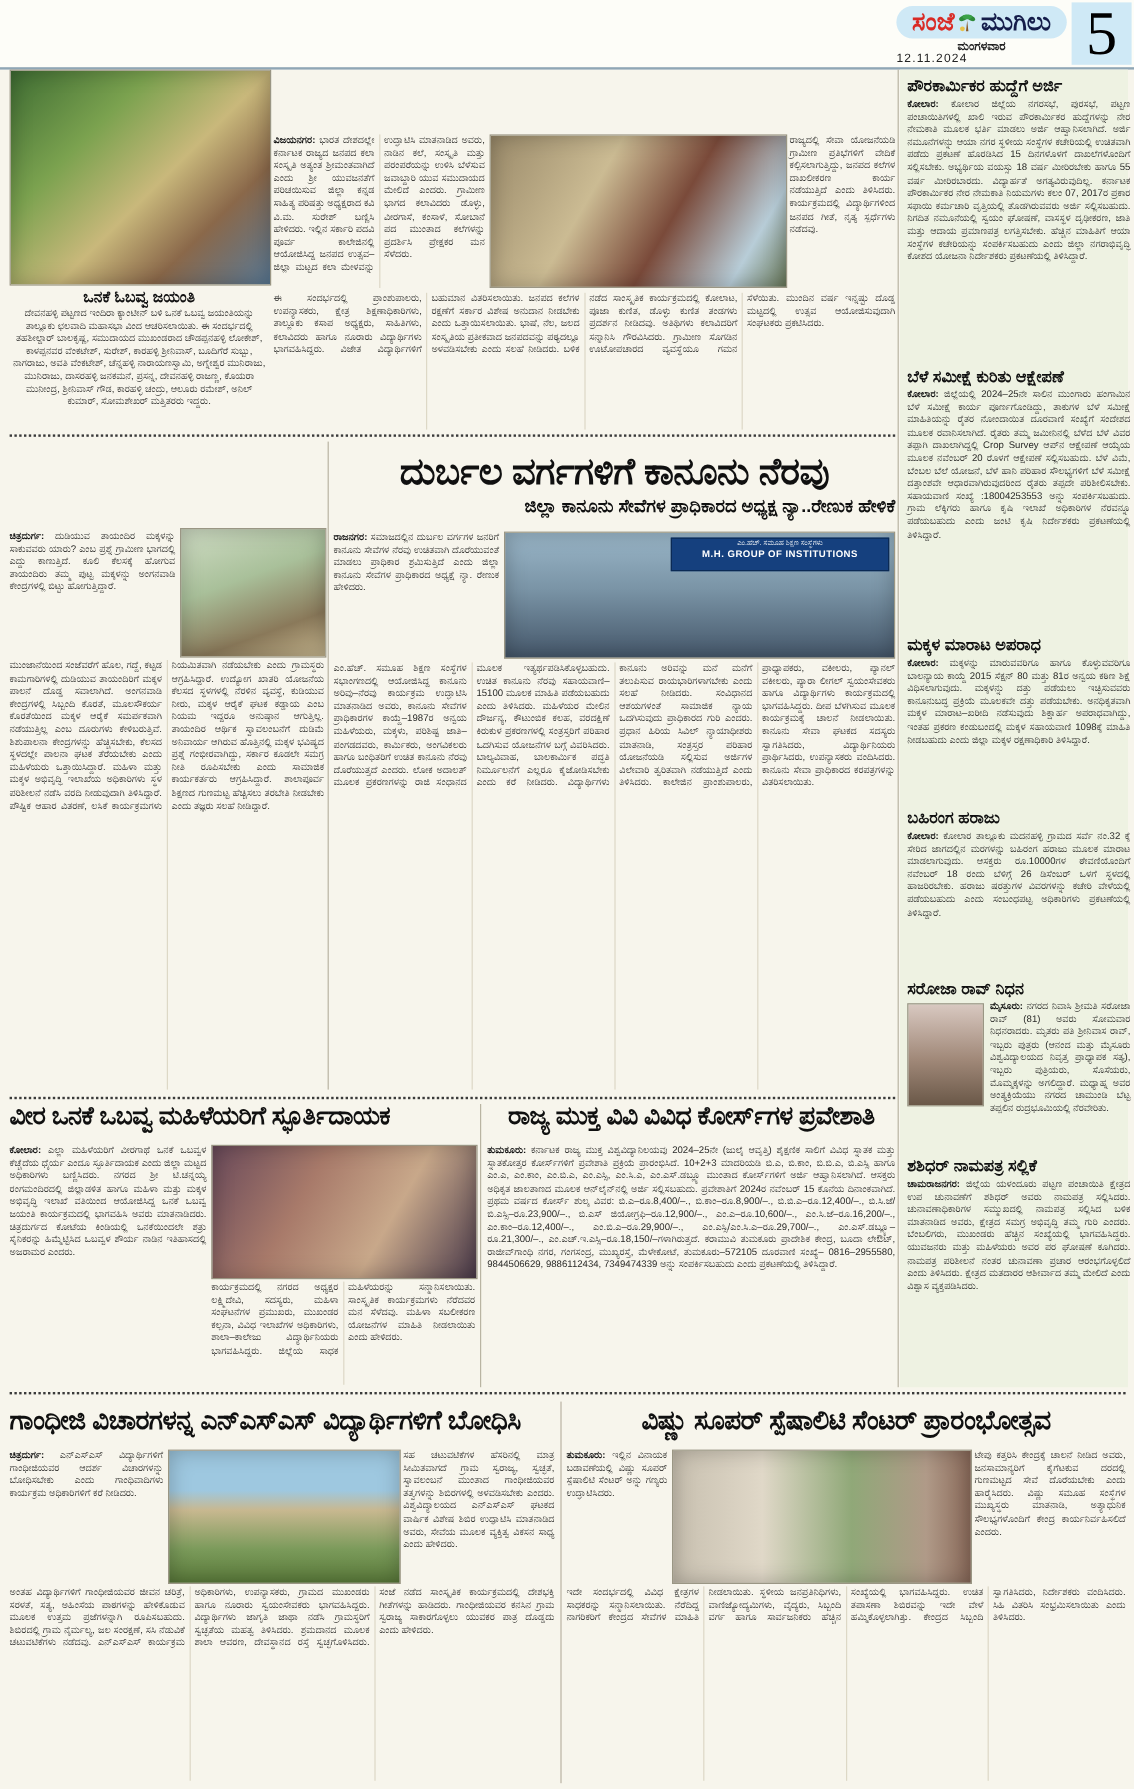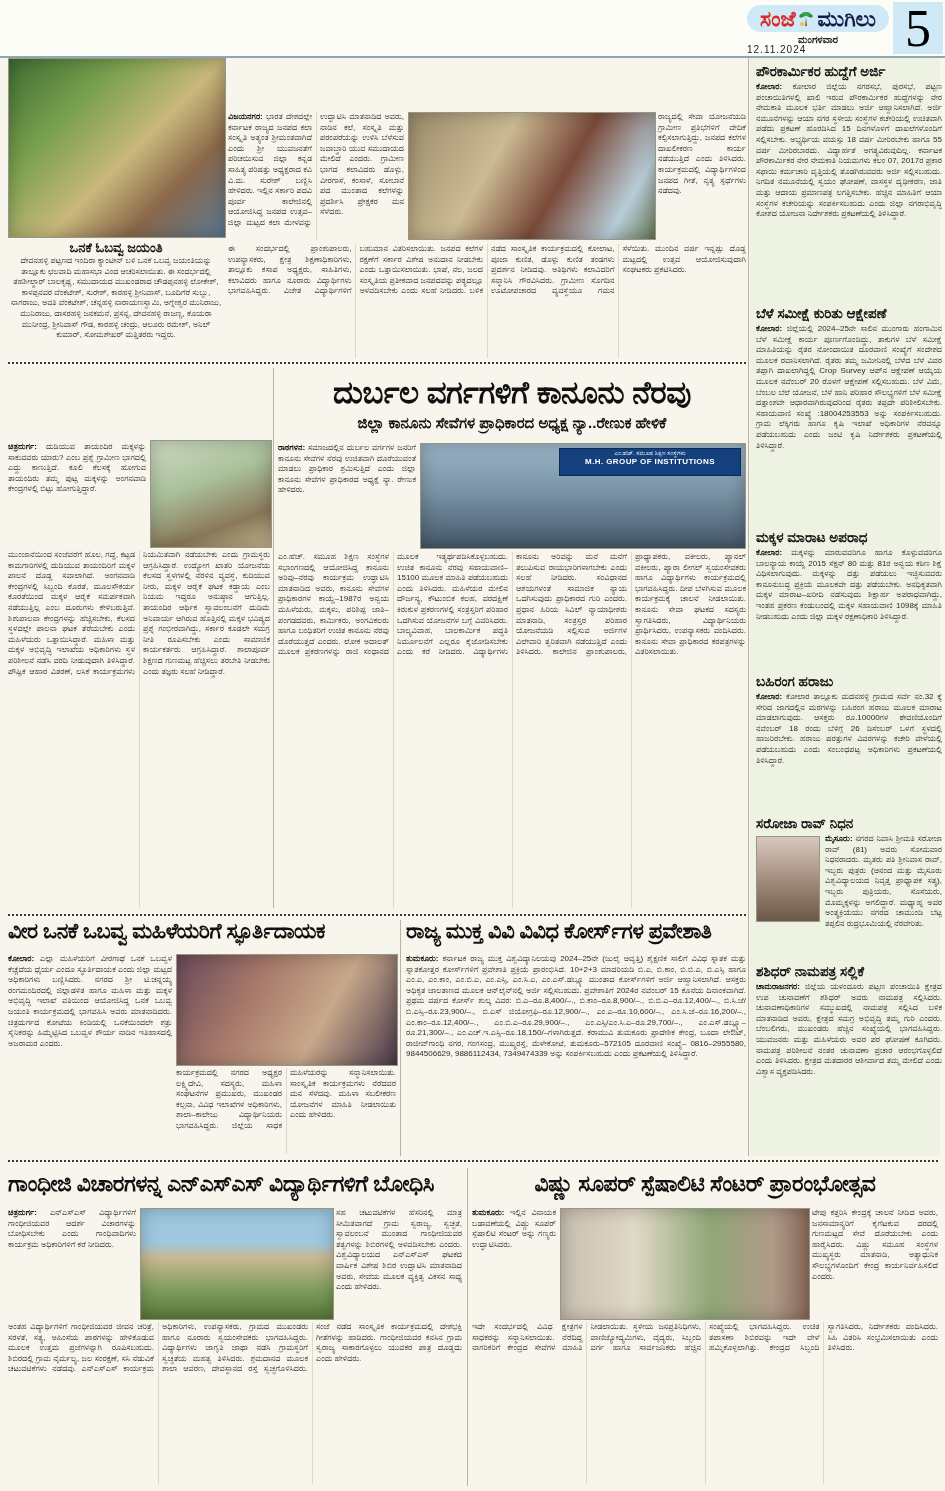--- a/index.html
+++ b/index.html
@@ -74,44 +74,44 @@
 
   <div class="abs body-txt" style="left:8px;top:442px;width:138px;height:104px;">
     <b>ಚಿತ್ರದುರ್ಗ:</b><span> ದುಡಿಯುವ ತಾಯಂದಿರ ಮಕ್ಕಳನ್ನು ಸಾಕುವವರು ಯಾರು? ಎಂಬ ಪ್ರಶ್ನೆ ಗ್ರಾಮೀಣ ಭಾಗದಲ್ಲಿ ಎದ್ದು ಕಾಣುತ್ತಿದೆ. ಕೂಲಿ ಕೆಲಸಕ್ಕೆ ಹೋಗುವ ತಾಯಂದಿರು ತಮ್ಮ ಪುಟ್ಟ ಮಕ್ಕಳನ್ನು ಅಂಗನವಾಡಿ ಕೇಂದ್ರಗಳಲ್ಲಿ ಬಿಟ್ಟು ಹೋಗುತ್ತಿದ್ದಾರೆ.</span>
   </div>
   <div class="photo" style="left:150px;top:440px;width:120px;height:106px;background:linear-gradient(160deg,#cfdcc4 0%,#a9c09a 40%,#8a795a 75%,#c8b890 100%);"></div>
   <div class="abs body-txt cols-2" style="left:8px;top:550px;width:262px;height:358px;"> ಮುಂಜಾನೆಯಿಂದ ಸಂಜೆವರೆಗೆ ಹೊಲ, ಗದ್ದೆ, ಕಟ್ಟಡ ಕಾಮಗಾರಿಗಳಲ್ಲಿ ದುಡಿಯುವ ತಾಯಂದಿರಿಗೆ ಮಕ್ಕಳ ಪಾಲನೆ ದೊಡ್ಡ ಸವಾಲಾಗಿದೆ. ಅಂಗನವಾಡಿ ಕೇಂದ್ರಗಳಲ್ಲಿ ಸಿಬ್ಬಂದಿ ಕೊರತೆ, ಮೂಲಸೌಕರ್ಯ ಕೊರತೆಯಿಂದ ಮಕ್ಕಳ ಆರೈಕೆ ಸಮರ್ಪಕವಾಗಿ ನಡೆಯುತ್ತಿಲ್ಲ ಎಂಬ ದೂರುಗಳು ಕೇಳಿಬರುತ್ತಿವೆ. ಶಿಶುಪಾಲನಾ ಕೇಂದ್ರಗಳನ್ನು ಹೆಚ್ಚಿಸಬೇಕು, ಕೆಲಸದ ಸ್ಥಳದಲ್ಲೇ ಪಾಲನಾ ಘಟಕ ತೆರೆಯಬೇಕು ಎಂದು ಮಹಿಳೆಯರು ಒತ್ತಾಯಿಸಿದ್ದಾರೆ. ಮಹಿಳಾ ಮತ್ತು ಮಕ್ಕಳ ಅಭಿವೃದ್ಧಿ ಇಲಾಖೆಯ ಅಧಿಕಾರಿಗಳು ಸ್ಥಳ ಪರಿಶೀಲನೆ ನಡೆಸಿ ವರದಿ ನೀಡುವುದಾಗಿ ತಿಳಿಸಿದ್ದಾರೆ. ಪೌಷ್ಟಿಕ ಆಹಾರ ವಿತರಣೆ, ಲಸಿಕೆ ಕಾರ್ಯಕ್ರಮಗಳು ನಿಯಮಿತವಾಗಿ ನಡೆಯಬೇಕು ಎಂದು ಗ್ರಾಮಸ್ಥರು ಆಗ್ರಹಿಸಿದ್ದಾರೆ. ಉದ್ಯೋಗ ಖಾತರಿ ಯೋಜನೆಯ ಕೆಲಸದ ಸ್ಥಳಗಳಲ್ಲಿ ನೆರಳಿನ ವ್ಯವಸ್ಥೆ, ಕುಡಿಯುವ ನೀರು, ಮಕ್ಕಳ ಆರೈಕೆ ಘಟಕ ಕಡ್ಡಾಯ ಎಂಬ ನಿಯಮ ಇದ್ದರೂ ಅನುಷ್ಠಾನ ಆಗುತ್ತಿಲ್ಲ. ತಾಯಂದಿರ ಆರ್ಥಿಕ ಸ್ವಾವಲಂಬನೆಗೆ ದುಡಿಮೆ ಅನಿವಾರ್ಯ ಆಗಿರುವ ಹೊತ್ತಿನಲ್ಲಿ ಮಕ್ಕಳ ಭವಿಷ್ಯದ ಪ್ರಶ್ನೆ ಗಂಭೀರವಾಗಿದ್ದು, ಸರ್ಕಾರ ಕೂಡಲೇ ಸಮಗ್ರ ನೀತಿ ರೂಪಿಸಬೇಕು ಎಂದು ಸಾಮಾಜಿಕ ಕಾರ್ಯಕರ್ತರು ಆಗ್ರಹಿಸಿದ್ದಾರೆ. ಶಾಲಾಪೂರ್ವ ಶಿಕ್ಷಣದ ಗುಣಮಟ್ಟ ಹೆಚ್ಚಿಸಲು ತರಬೇತಿ ನೀಡಬೇಕು ಎಂದು ತಜ್ಞರು ಸಲಹೆ ನೀಡಿದ್ದಾರೆ.</div>
 
   <div class="rule-v" style="left:273px;top:368px;height:540px;"></div>
 
   <div class="abs headline" style="left:278px;top:376px;width:468px;font-size:31px;text-align:center;">ದುರ್ಬಲ ವರ್ಗಗಳಿಗೆ ಕಾನೂನು ನೆರವು</div>
-  <div class="abs subhead" style="left:278px;top:414px;width:468px;font-size:15px;text-align:center;">ಜಿಲ್ಲಾ ಕಾನೂನು ಸೇವೆಗಳ ಪ್ರಾಧಿಕಾರದ ಅಧ್ಯಕ್ಷ ನ್ಯಾ..ರೇಣುಕ ಹೇಳಿಕೆ</div>
+  <div class="abs subhead" style="left:278px;top:414px;width:468px;font-size:15px;text-align:right;">ಜಿಲ್ಲಾ ಕಾನೂನು ಸೇವೆಗಳ ಪ್ರಾಧಿಕಾರದ ಅಧ್ಯಕ್ಷ ನ್ಯಾ..ರೇಣುಕ ಹೇಳಿಕೆ</div>
   <div class="abs body-txt" style="left:278px;top:443px;width:138px;height:106px;">
-    <b>ರಾಠಗಳನ:</b><span> ಸಮಾಜದಲ್ಲಿನ ದುರ್ಬಲ ವರ್ಗಗಳ ಜನರಿಗೆ ಕಾನೂನು ಸೇವೆಗಳ ನೆರವು ಉಚಿತವಾಗಿ ದೊರೆಯುವಂತೆ ಮಾಡಲು ಪ್ರಾಧಿಕಾರ ಶ್ರಮಿಸುತ್ತಿದೆ ಎಂದು ಜಿಲ್ಲಾ ಕಾನೂನು ಸೇವೆಗಳ ಪ್ರಾಧಿಕಾರದ ಅಧ್ಯಕ್ಷೆ ನ್ಯಾ. ರೇಣುಕ ಹೇಳಿದರು.</span>
+    <b>ರಾಜನಗರ:</b><span> ಸಮಾಜದಲ್ಲಿನ ದುರ್ಬಲ ವರ್ಗಗಳ ಜನರಿಗೆ ಕಾನೂನು ಸೇವೆಗಳ ನೆರವು ಉಚಿತವಾಗಿ ದೊರೆಯುವಂತೆ ಮಾಡಲು ಪ್ರಾಧಿಕಾರ ಶ್ರಮಿಸುತ್ತಿದೆ ಎಂದು ಜಿಲ್ಲಾ ಕಾನೂನು ಸೇವೆಗಳ ಪ್ರಾಧಿಕಾರದ ಅಧ್ಯಕ್ಷೆ ನ್ಯಾ. ರೇಣುಕ ಹೇಳಿದರು.</span>
   </div>
   <div class="photo" style="left:420px;top:443px;width:324px;height:104px;background:linear-gradient(180deg,#9ab6c8 0%,#7a94a6 45%,#45576a 100%);">
     <div class="banner" style="right:4px;top:4px;width:180px;height:26px;">
       <div class="b1">ಎಂ.ಹೆಚ್. ಸಮೂಹ ಶಿಕ್ಷಣ ಸಂಸ್ಥೆಗಳು</div>
       <div class="b2">M.H. GROUP OF INSTITUTIONS</div>
     </div>
   </div>
   <div class="abs body-txt cols-4" style="left:278px;top:552px;width:468px;height:356px;"> ಎಂ.ಹೆಚ್. ಸಮೂಹ ಶಿಕ್ಷಣ ಸಂಸ್ಥೆಗಳ ಸಭಾಂಗಣದಲ್ಲಿ ಆಯೋಜಿಸಿದ್ದ ಕಾನೂನು ಅರಿವು–ನೆರವು ಕಾರ್ಯಕ್ರಮ ಉದ್ಘಾಟಿಸಿ ಮಾತನಾಡಿದ ಅವರು, ಕಾನೂನು ಸೇವೆಗಳ ಪ್ರಾಧಿಕಾರಗಳ ಕಾಯ್ದೆ–1987ರ ಅನ್ವಯ ಮಹಿಳೆಯರು, ಮಕ್ಕಳು, ಪರಿಶಿಷ್ಟ ಜಾತಿ–ಪಂಗಡದವರು, ಕಾರ್ಮಿಕರು, ಅಂಗವಿಕಲರು ಹಾಗೂ ಬಂಧಿತರಿಗೆ ಉಚಿತ ಕಾನೂನು ನೆರವು ದೊರೆಯುತ್ತದೆ ಎಂದರು. ಲೋಕ ಅದಾಲತ್ ಮೂಲಕ ಪ್ರಕರಣಗಳನ್ನು ರಾಜಿ ಸಂಧಾನದ ಮೂಲಕ ಇತ್ಯರ್ಥಪಡಿಸಿಕೊಳ್ಳಬಹುದು. ಉಚಿತ ಕಾನೂನು ನೆರವು ಸಹಾಯವಾಣಿ–15100 ಮೂಲಕ ಮಾಹಿತಿ ಪಡೆಯಬಹುದು ಎಂದು ತಿಳಿಸಿದರು. ಮಹಿಳೆಯರ ಮೇಲಿನ ದೌರ್ಜನ್ಯ, ಕೌಟುಂಬಿಕ ಕಲಹ, ವರದಕ್ಷಿಣೆ ಕಿರುಕುಳ ಪ್ರಕರಣಗಳಲ್ಲಿ ಸಂತ್ರಸ್ತರಿಗೆ ಪರಿಹಾರ ಒದಗಿಸುವ ಯೋಜನೆಗಳ ಬಗ್ಗೆ ವಿವರಿಸಿದರು. ಬಾಲ್ಯವಿವಾಹ, ಬಾಲಕಾರ್ಮಿಕ ಪದ್ಧತಿ ನಿರ್ಮೂಲನೆಗೆ ಎಲ್ಲರೂ ಕೈಜೋಡಿಸಬೇಕು ಎಂದು ಕರೆ ನೀಡಿದರು. ವಿದ್ಯಾರ್ಥಿಗಳು ಕಾನೂನು ಅರಿವನ್ನು ಮನೆ ಮನೆಗೆ ತಲುಪಿಸುವ ರಾಯಭಾರಿಗಳಾಗಬೇಕು ಎಂದು ಸಲಹೆ ನೀಡಿದರು. ಸಂವಿಧಾನದ ಆಶಯಗಳಂತೆ ಸಾಮಾಜಿಕ ನ್ಯಾಯ ಒದಗಿಸುವುದು ಪ್ರಾಧಿಕಾರದ ಗುರಿ ಎಂದರು. ಪ್ರಧಾನ ಹಿರಿಯ ಸಿವಿಲ್ ನ್ಯಾಯಾಧೀಶರು ಮಾತನಾಡಿ, ಸಂತ್ರಸ್ತರ ಪರಿಹಾರ ಯೋಜನೆಯಡಿ ಸಲ್ಲಿಸುವ ಅರ್ಜಿಗಳ ವಿಲೇವಾರಿ ತ್ವರಿತವಾಗಿ ನಡೆಯುತ್ತಿದೆ ಎಂದು ತಿಳಿಸಿದರು. ಕಾಲೇಜಿನ ಪ್ರಾಂಶುಪಾಲರು, ಪ್ರಾಧ್ಯಾಪಕರು, ವಕೀಲರು, ಪ್ಯಾನಲ್ ವಕೀಲರು, ಪ್ಯಾರಾ ಲೀಗಲ್ ಸ್ವಯಂಸೇವಕರು ಹಾಗೂ ವಿದ್ಯಾರ್ಥಿಗಳು ಕಾರ್ಯಕ್ರಮದಲ್ಲಿ ಭಾಗವಹಿಸಿದ್ದರು. ದೀಪ ಬೆಳಗಿಸುವ ಮೂಲಕ ಕಾರ್ಯಕ್ರಮಕ್ಕೆ ಚಾಲನೆ ನೀಡಲಾಯಿತು. ಕಾನೂನು ಸೇವಾ ಘಟಕದ ಸದಸ್ಯರು ಸ್ವಾಗತಿಸಿದರು, ವಿದ್ಯಾರ್ಥಿನಿಯರು ಪ್ರಾರ್ಥಿಸಿದರು, ಉಪನ್ಯಾಸಕರು ವಂದಿಸಿದರು. ಕಾನೂನು ಸೇವಾ ಪ್ರಾಧಿಕಾರದ ಕರಪತ್ರಗಳನ್ನು ವಿತರಿಸಲಾಯಿತು.</div>
 
   <div class="sep-dot" style="left:8px;top:914px;width:738px;"></div>
 
   <div class="abs headline" style="left:8px;top:920px;width:390px;font-size:21px;">ವೀರ ಒನಕೆ ಒಬವ್ವ ಮಹಿಳೆಯರಿಗೆ ಸ್ಫೂರ್ತಿದಾಯಕ</div>
   <div class="abs body-txt" style="left:8px;top:954px;width:164px;height:200px;">
     <b>ಕೋಲಾರ:</b><span> ಎಲ್ಲಾ ಮಹಿಳೆಯರಿಗೆ ವೀರಗಾಥೆ ಒನಕೆ ಒಬವ್ವಳ ಕೆಚ್ಚೆದೆಯ ಧೈರ್ಯ ಎಂದೂ ಸ್ಫೂರ್ತಿದಾಯಕ ಎಂದು ಜಿಲ್ಲಾ ಮಟ್ಟದ ಅಧಿಕಾರಿಗಳು ಬಣ್ಣಿಸಿದರು.</span><span> ನಗರದ ಶ್ರೀ ಟಿ.ಚನ್ನಯ್ಯ ರಂಗಮಂದಿರದಲ್ಲಿ ಜಿಲ್ಲಾಡಳಿತ ಹಾಗೂ ಮಹಿಳಾ ಮತ್ತು ಮಕ್ಕಳ ಅಭಿವೃದ್ಧಿ ಇಲಾಖೆ ವತಿಯಿಂದ ಆಯೋಜಿಸಿದ್ದ ಒನಕೆ ಒಬವ್ವ ಜಯಂತಿ ಕಾರ್ಯಕ್ರಮದಲ್ಲಿ ಭಾಗವಹಿಸಿ ಅವರು ಮಾತನಾಡಿದರು. ಚಿತ್ರದುರ್ಗದ ಕೋಟೆಯ ಕಿಂಡಿಯಲ್ಲಿ ಒನಕೆಯಿಂದಲೇ ಶತ್ರು ಸೈನಿಕರನ್ನು ಹಿಮ್ಮೆಟ್ಟಿಸಿದ ಒಬವ್ವಳ ಶೌರ್ಯ ನಾಡಿನ ಇತಿಹಾಸದಲ್ಲಿ ಅಜರಾಮರ ಎಂದರು.</span>
   </div>
   <div class="photo" style="left:176px;top:954px;width:220px;height:110px;background:linear-gradient(120deg,#6a4a5a 0%,#a87a6a 35%,#c8a88a 65%,#4a3a4a 100%);"></div>
   <div class="abs body-txt cols-2" style="left:176px;top:1068px;width:220px;height:86px;"> ಕಾರ್ಯಕ್ರಮದಲ್ಲಿ ನಗರದ ಅಧ್ಯಕ್ಷರ ಲಕ್ಷ್ಮಿದೇವಿ, ಸದಸ್ಯರು, ಮಹಿಳಾ ಸಂಘಟನೆಗಳ ಪ್ರಮುಖರು, ಮುಖಂಡರ ಕಲ್ಪನಾ, ವಿವಿಧ ಇಲಾಖೆಗಳ ಅಧಿಕಾರಿಗಳು, ಶಾಲಾ–ಕಾಲೇಜು ವಿದ್ಯಾರ್ಥಿನಿಯರು ಭಾಗವಹಿಸಿದ್ದರು. ಜಿಲ್ಲೆಯ ಸಾಧಕ ಮಹಿಳೆಯರನ್ನು ಸನ್ಮಾನಿಸಲಾಯಿತು. ಸಾಂಸ್ಕೃತಿಕ ಕಾರ್ಯಕ್ರಮಗಳು ನೆರೆದವರ ಮನ ಸೆಳೆದವು. ಮಹಿಳಾ ಸಬಲೀಕರಣ ಯೋಜನೆಗಳ ಮಾಹಿತಿ ನೀಡಲಾಯಿತು ಎಂದು ಹೇಳಿದರು.</div>
 
   <div class="rule-v" style="left:400px;top:920px;height:236px;"></div>
 
-  <div class="abs headline" style="left:406px;top:920px;width:340px;font-size:21px;">ರಾಜ್ಯ ಮುಕ್ತ ವಿವಿ ವಿವಿಧ ಕೋರ್ಸ್‌ಗಳ ಪ್ರವೇಶಾತಿ</div>
+  <div class="abs headline" style="left:406px;top:920px;width:340px;font-size:21px;text-align:center;">ರಾಜ್ಯ ಮುಕ್ತ ವಿವಿ ವಿವಿಧ ಕೋರ್ಸ್‌ಗಳ ಪ್ರವೇಶಾತಿ</div>
   <div class="abs body-txt" style="left:406px;top:954px;width:340px;height:200px;">
     <b>ತುಮಕೂರು:</b><span> ಕರ್ನಾಟಕ ರಾಜ್ಯ ಮುಕ್ತ ವಿಶ್ವವಿದ್ಯಾನಿಲಯವು 2024–25ನೇ (ಜುಲೈ ಆವೃತ್ತಿ) ಶೈಕ್ಷಣಿಕ ಸಾಲಿಗೆ ವಿವಿಧ ಸ್ನಾತಕ ಮತ್ತು ಸ್ನಾತಕೋತ್ತರ ಕೋರ್ಸ್‌ಗಳಿಗೆ ಪ್ರವೇಶಾತಿ ಪ್ರಕ್ರಿಯೆ ಪ್ರಾರಂಭಿಸಿದೆ. 10+2+3 ಮಾದರಿಯಡಿ ಬಿ.ಎ, ಬಿ.ಕಾಂ, ಬಿ.ಬಿ.ಎ, ಬಿ.ಎಸ್ಸಿ ಹಾಗೂ ಎಂ.ಎ, ಎಂ.ಕಾಂ, ಎಂ.ಬಿ.ಎ, ಎಂ.ಎಸ್ಸಿ, ಎಂ.ಸಿ.ಎ, ಎಂ.ಎಸ್.ಡಬ್ಲ್ಯೂ ಮುಂತಾದ ಕೋರ್ಸ್‌ಗಳಿಗೆ ಅರ್ಜಿ ಆಹ್ವಾನಿಸಲಾಗಿದೆ. ಆಸಕ್ತರು ಅಧಿಕೃತ ಜಾಲತಾಣದ ಮೂಲಕ ಆನ್‌ಲೈನ್‌ನಲ್ಲಿ ಅರ್ಜಿ ಸಲ್ಲಿಸಬಹುದು. ಪ್ರವೇಶಾತಿಗೆ 2024ರ ನವೆಂಬರ್ 15 ಕೊನೆಯ ದಿನಾಂಕವಾಗಿದೆ. ಪ್ರಥಮ ವರ್ಷದ ಕೋರ್ಸ್ ಶುಲ್ಕ ವಿವರ: ಬಿ.ಎ–ರೂ.8,400/–., ಬಿ.ಕಾಂ–ರೂ.8,900/–., ಬಿ.ಬಿ.ಎ–ರೂ.12,400/–., ಬಿ.ಸಿ.ಜೆ/ಬಿ.ಎಸ್ಸಿ–ರೂ.23,900/–., ಬಿ.ಎಸ್ ಜಿಯೋಗ್ರಫಿ–ರೂ.12,900/–., ಎಂ.ಎ–ರೂ.10,600/–., ಎಂ.ಸಿ.ಜೆ–ರೂ.16,200/–., ಎಂ.ಕಾಂ–ರೂ.12,400/–., ಎಂ.ಬಿ.ಎ–ರೂ.29,900/–., ಎಂ.ಎಸ್ಸಿ/ಎಂ.ಸಿ.ಎ–ರೂ.29,700/–., ಎಂ.ಎಸ್.ಡಬ್ಲ್ಯೂ–ರೂ.21,300/–., ಎಂ.ಎಚ್.ಇ.ಎಸ್ಸಿ–ರೂ.18,150/–ಗಳಾಗಿರುತ್ತದೆ. ಕರಾಮುವಿ ತುಮಕೂರು ಪ್ರಾದೇಶಿಕ ಕೇಂದ್ರ, ಬೂದಾ ಲೇಔಟ್, ರಾಜೀವ್‌ಗಾಂಧಿ ನಗರ, ಗಂಗಸಂದ್ರ, ಮುಖ್ಯರಸ್ತೆ, ಮೆಳೇಕೋಟೆ, ತುಮಕೂರು–572105 ದೂರವಾಣಿ ಸಂಖ್ಯೆ– 0816–2955580, 9844506629, 9886112434, 7349474339 ಅನ್ನು ಸಂಪರ್ಕಿಸಬಹುದು ಎಂದು ಪ್ರಕಟಣೆಯಲ್ಲಿ ತಿಳಿಸಿದ್ದಾರೆ.</span>
   </div>
 
   <div class="sep-dot" style="left:8px;top:1160px;width:930px;"></div>
 
   <div class="abs headline" style="left:8px;top:1172px;width:454px;font-size:22px;">ಗಾಂಧೀಜಿ ವಿಚಾರಗಳನ್ನ ಎನ್‌ಎಸ್‌ಎಸ್ ವಿದ್ಯಾರ್ಥಿಗಳಿಗೆ ಬೋಧಿಸಿ</div>
   <div class="abs body-txt" style="left:8px;top:1208px;width:128px;height:110px;">
     <b>ಚಿತ್ರದುರ್ಗ:</b><span> ಎನ್‌ಎಸ್‌ಎಸ್ ವಿದ್ಯಾರ್ಥಿಗಳಿಗೆ ಗಾಂಧೀಜಿಯವರ ಆದರ್ಶ ವಿಚಾರಗಳನ್ನು ಬೋಧಿಸಬೇಕು ಎಂದು ಗಾಂಧಿವಾದಿಗಳು ಕಾರ್ಯಕ್ರಮ ಅಧಿಕಾರಿಗಳಿಗೆ ಕರೆ ನೀಡಿದರು.</span>
   </div>

